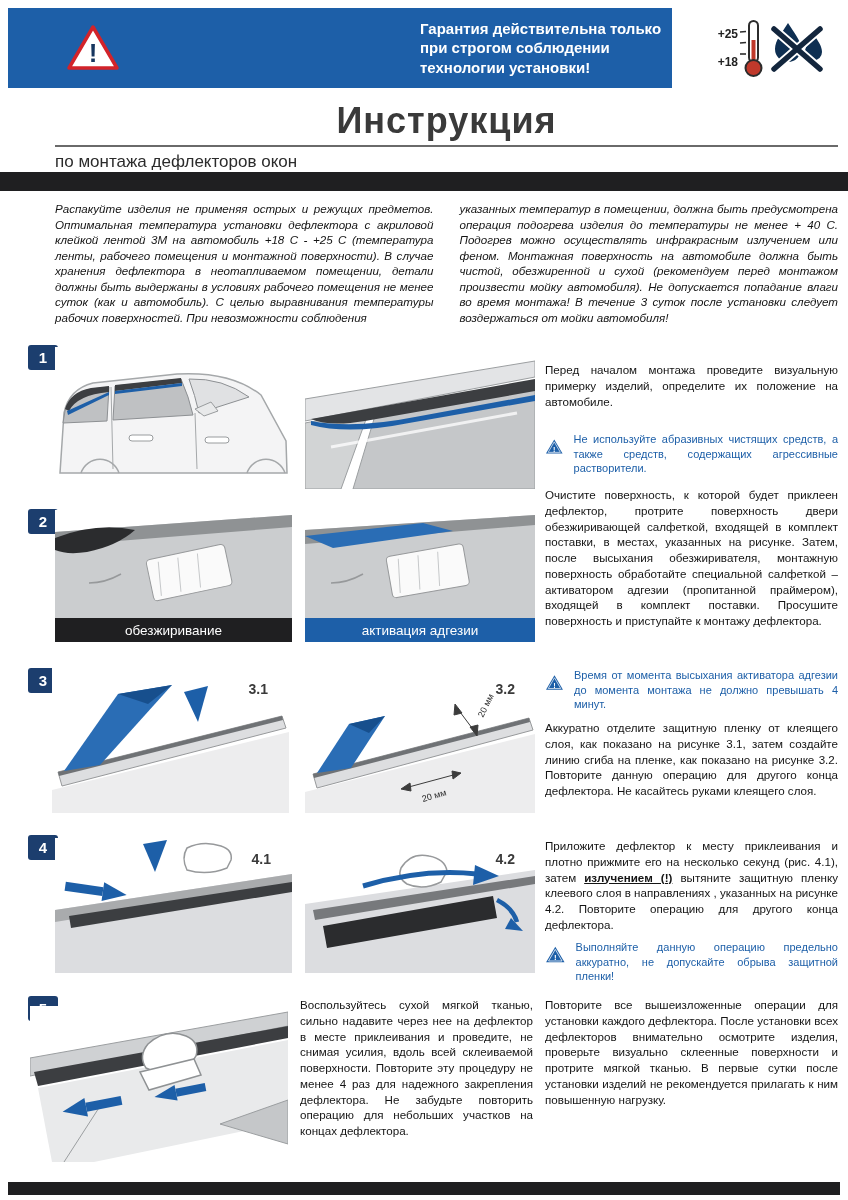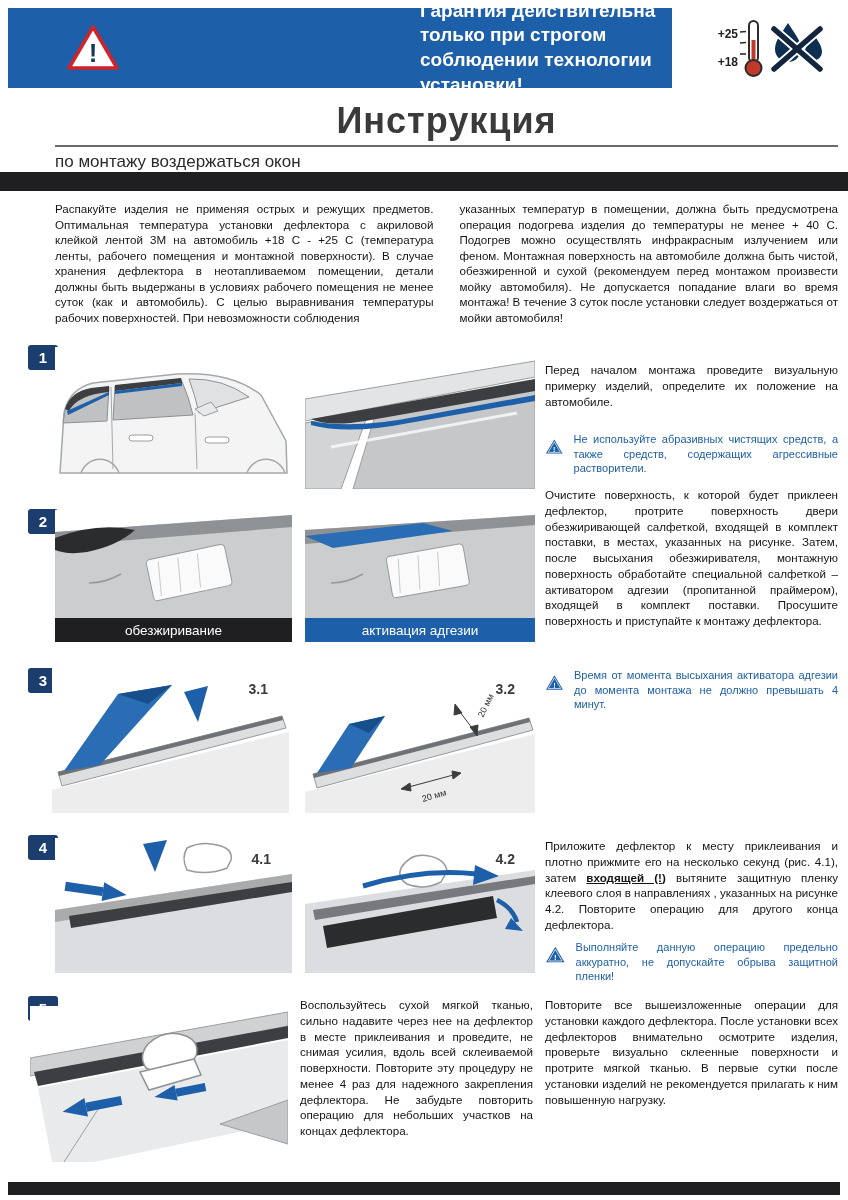--- a/index.html
+++ b/index.html
@@ -5,37 +5,37 @@
   *{margin:0;padding:0;box-sizing:border-box;}
   html,body{background:#ffffff;}
   body{width:848px;height:1200px;position:relative;font-family:"Liberation Sans",sans-serif;color:#141414;}
   .page{position:relative;width:848px;height:1200px;background:#fff;overflow:hidden;}
 
   
   .topbar{position:absolute;top:8px;left:8px;width:832px;height:80px;background:#1d5fa8;display:flex;}
   .topbar-left{width:412px;display:flex;align-items:center;gap:16px;padding-left:58px;}
   .attn-title{color:#fff;font-size:24px;font-weight:bold;letter-spacing:.5px;}
   .attn-sub{color:#fff;font-size:8.8px;line-height:1.35;max-width:240px;margin-top:3px;}
-  .topbar-mid{width:252px;display:flex;align-items:center;color:#fff;font-weight:bold;font-size:19px;line-height:1.3;padding-right:10px;}
+  .topbar-mid{width:252px;display:flex;align-items:center;color:#fff;font-weight:bold;font-size:15px;line-height:1.3;padding-right:10px;}
   .topbar-right{flex:1;background:#fff;display:flex;align-items:center;justify-content:flex-end;padding-right:12px;}
   .temp-vals{display:flex;flex-direction:column;gap:14px;font-size:12px;font-weight:bold;color:#222;text-align:right;}
 
   
   .title-block{position:absolute;left:55px;top:100px;width:783px;}
   .title-main{font-size:36px;font-weight:bold;color:#3a3a3a;letter-spacing:1px;text-align:center;}
   .title-rule{border-top:2px solid #6a6a6a;margin:3px 0 5px 0;}
   .title-sub{font-size:17px;color:#2b2b2b;}
 
   .band{position:absolute;background:#1f1f21;}
   .band-top{left:0;top:172px;width:848px;height:19px;}
   .band-bottom{left:8px;bottom:5px;width:832px;height:13px;}
 
   
   .intro{position:absolute;left:55px;top:201px;width:783px;display:flex;gap:26px;}
-  .intro-col{flex:1;font-size:11.6px;line-height:1.34;text-align:justify;color:#141414;}
+  .intro-col{flex:1;font-style:italic;font-size:11.6px;line-height:1.34;text-align:justify;color:#141414;}
 
   
   .badge{position:absolute;left:28px;width:30px;height:25px;background:#1c3e6e;color:#fff;font-size:15px;font-weight:bold;display:flex;align-items:center;justify-content:center;border-radius:3px;}
 
   
   .fig{position:absolute;overflow:hidden;background:#fff;}
   .fig > svg{display:block;width:100%;height:100%;}
   .fig2{display:flex;flex-direction:column;}
   .fig2 > svg{flex:1 1 auto;height:auto;}
   .caption{flex:0 0 24px;height:24px;display:flex;align-items:center;justify-content:center;color:#fff;font-size:13.5px;}
@@ -88,21 +88,21 @@
           <line x1="10" y1="10" x2="56" y2="50"></line>
           <line x1="56" y1="10" x2="10" y2="50"></line>
         </g>
       </svg>
     </div>
   </header>
 
   <section class="title-block">
     <h1 class="title-main">Инструкция</h1>
     <div class="title-rule"></div>
-    <div class="title-sub">по монтажу воздержаться окон</div>
+    <div class="title-sub">по монтажа дефлекторов окон</div>
   </section>
 
   <div class="band band-top"></div>
 
   <section class="intro">
     <p class="intro-col">Распакуйте изделия не применяя острых и режущих предметов. Оптимальная температура установки дефлектора с акриловой клейкой лентой 3М на автомобиль +18 С - +25 С (температура ленты, рабочего помещения и монтажной поверхности). В случае хранения дефлектора в неотапливаемом помещении, детали должны быть выдержаны в условиях рабочего помещения не менее суток (как и автомобиль). С целью выравнивания температуры рабочих поверхностей. При невозможности соблюдения</p>
     <p class="intro-col">указанных температур в помещении, должна быть предусмотрена операция подогрева изделия до температуры не менее + 40 С. Подогрев можно осуществлять инфракрасным излучением или феном. Монтажная поверхность на автомобиле должна быть чистой, обезжиренной и сухой (рекомендуем перед монтажом произвести мойку автомобиля). Не допускается попадание влаги во время монтажа!  В течение 3 суток после установки  следует воздержаться от мойки автомобиля!</p>
   </section>
 
   <div class="badge" style="top:345px">1</div>
@@ -217,20 +217,21 @@
   </div>
 
   <div class="warn col-r" style="top:666px">
     <svg width="38" height="33" viewBox="0 0 38 33">
       <path d="M19 2 L36 31 H2 Z" fill="#1d5fa8"></path>
       <path d="M19 7 L31.5 28.5 H6.5 Z" fill="none" stroke="#ffffff" stroke-width="1.4"></path>
       <text x="19" y="27" text-anchor="middle" font-size="15" font-weight="bold" fill="#ffffff">!</text>
     </svg>
     <div class="warn-text">Время от момента высыхания активатора адгезии до момента монтажа не должно превышать 4 минут.</div>
   </div>
+  <p class="body-text col-r" style="top:720px">Аккуратно отделите защитную пленку от клеящего слоя, как показано на рисунке 3.1, затем создайте линию сгиба на пленке, как показано на рисунке 3.2. Повторите данную операцию для другого конца дефлектора. Не касайтесь руками клеящего слоя.</p>
 
   <div class="fig" style="left:55px;top:838px;width:237px;height:135px">
     <svg viewBox="0 0 237 135" preserveAspectRatio="none">
       <path d="M0,72 L237,36 L237,135 L0,135 Z" fill="#dcdde0"></path>
       <path d="M0,72 L237,36 L237,46 L0,84 Z" fill="#a9abad"></path>
       <path d="M14,78 L237,44 L237,54 L16,90 Z" fill="#3c3e41"></path>
       <g fill="#ffffff" stroke="#97999b" stroke-width="1.5">
         <path d="M132,10 q16,-8 34,-2 q12,4 10,14 l-4,8 q-20,8 -40,2 q-6,-12 0,-22 Z"></path>
       </g>
       <g fill="#1d5fa8" transform="rotate(8 40 52)">
@@ -250,21 +251,21 @@
         <path d="M96,30 q10,-16 28,-12 q16,3 18,15 l-6,11 q-18,9 -34,2 q-10,-6 -6,-16 Z"></path>
       </g>
       <path d="M58,48 Q118,30 172,36" fill="none" stroke="#1d5fa8" stroke-width="5"></path>
       <polygon points="170,27 194,38 168,47" fill="#1d5fa8"></polygon>
       <path d="M192,62 q16,8 20,22" fill="none" stroke="#1d5fa8" stroke-width="4.5"></path>
       <polygon points="206,80 218,93 200,91" fill="#1d5fa8"></polygon>
       <text x="210" y="26" text-anchor="end" font-size="14" font-weight="bold" fill="#3a3a3a">4.2</text>
     </svg>
   </div>
 
-  <p class="body-text col-r" style="top:838px"><span>Приложите дефлектор к месту приклеивания и плотно прижмите его на несколько секунд (рис. 4.1), затем </span><span class="u">входящей (!)</span><span> вытяните защитную пленку клеевого слоя в направлениях , указанных на рисунке 4.2. Повторите операцию для другого конца дефлектора.</span></p>
+  <p class="body-text col-r" style="top:838px"><span>Приложите дефлектор к месту приклеивания и плотно прижмите его на несколько секунд (рис. 4.1), затем </span><span class="u">излучением (!)</span><span> вытяните защитную пленку клеевого слоя в направлениях , указанных на рисунке 4.2. Повторите операцию для другого конца дефлектора.</span></p>
   <div class="warn col-r" style="top:938px">
     <svg width="38" height="33" viewBox="0 0 38 33">
       <path d="M19 2 L36 31 H2 Z" fill="#1d5fa8"></path>
       <path d="M19 7 L31.5 28.5 H6.5 Z" fill="none" stroke="#ffffff" stroke-width="1.4"></path>
       <text x="19" y="27" text-anchor="middle" font-size="15" font-weight="bold" fill="#ffffff">!</text>
     </svg>
     <div class="warn-text">Выполняйте данную операцию предельно аккуратно, не допускайте обрыва защитной пленки!</div>
   </div>
 
   <div class="fig" style="left:30px;top:1006px;width:258px;height:156px">

